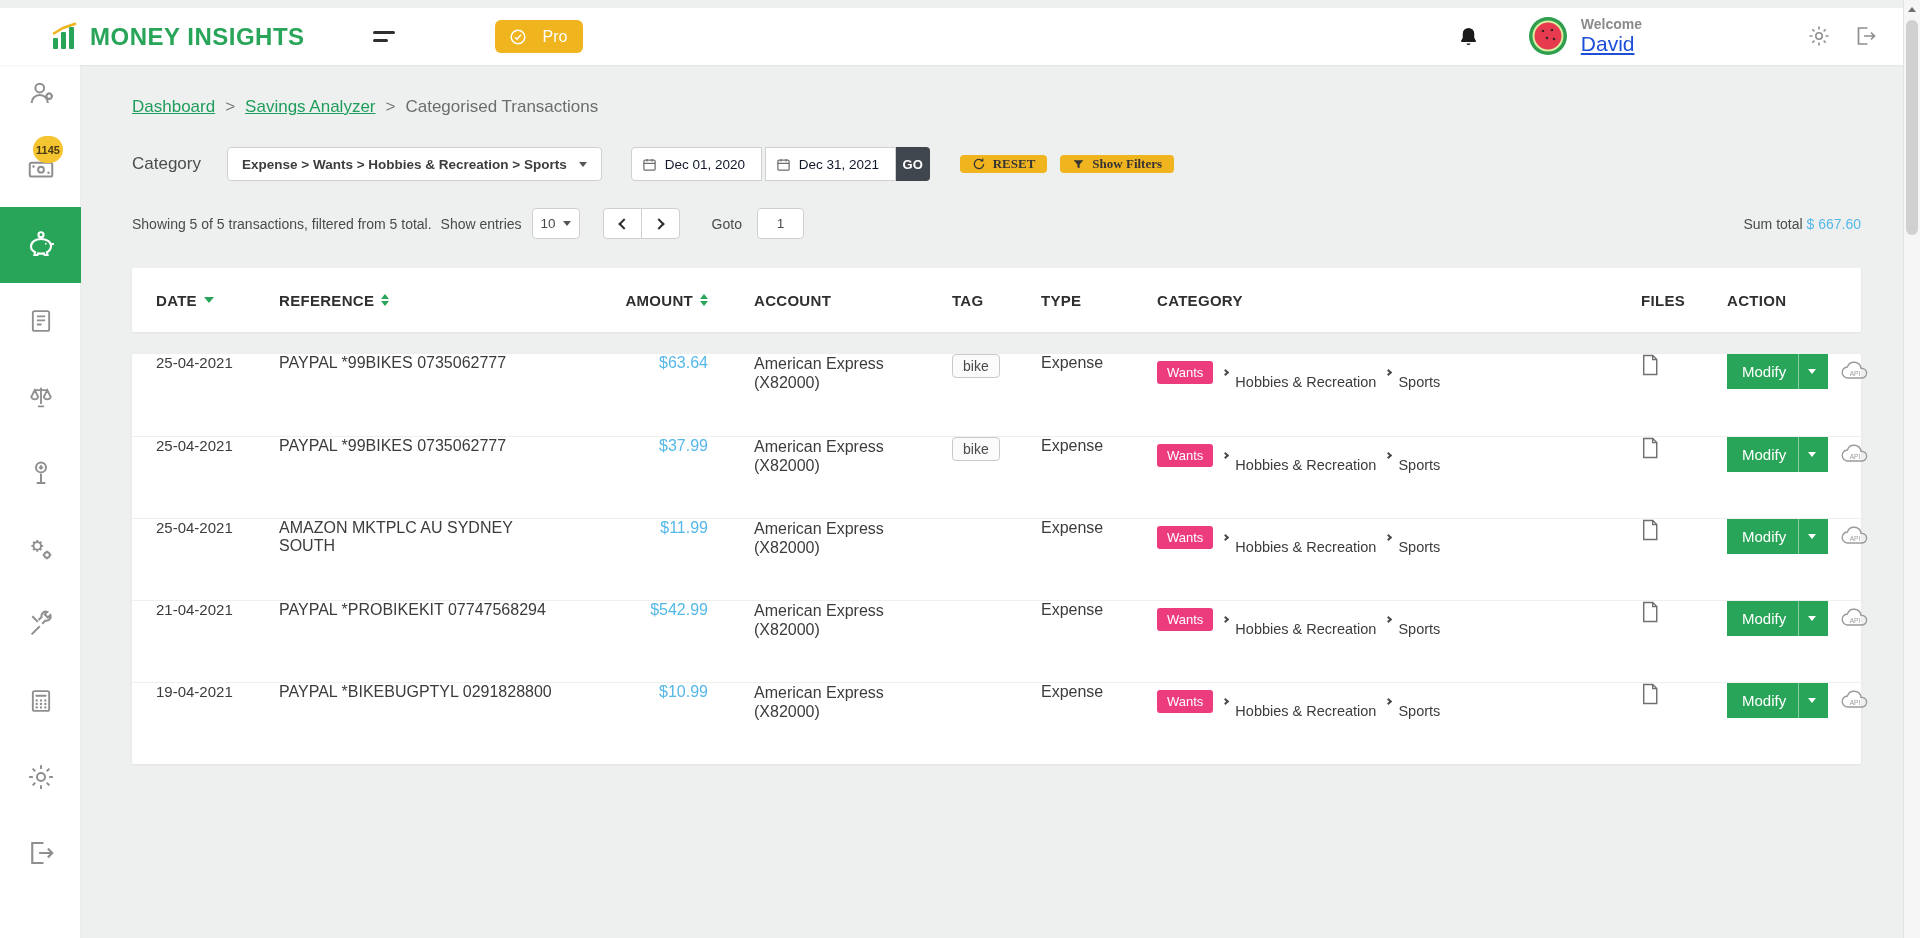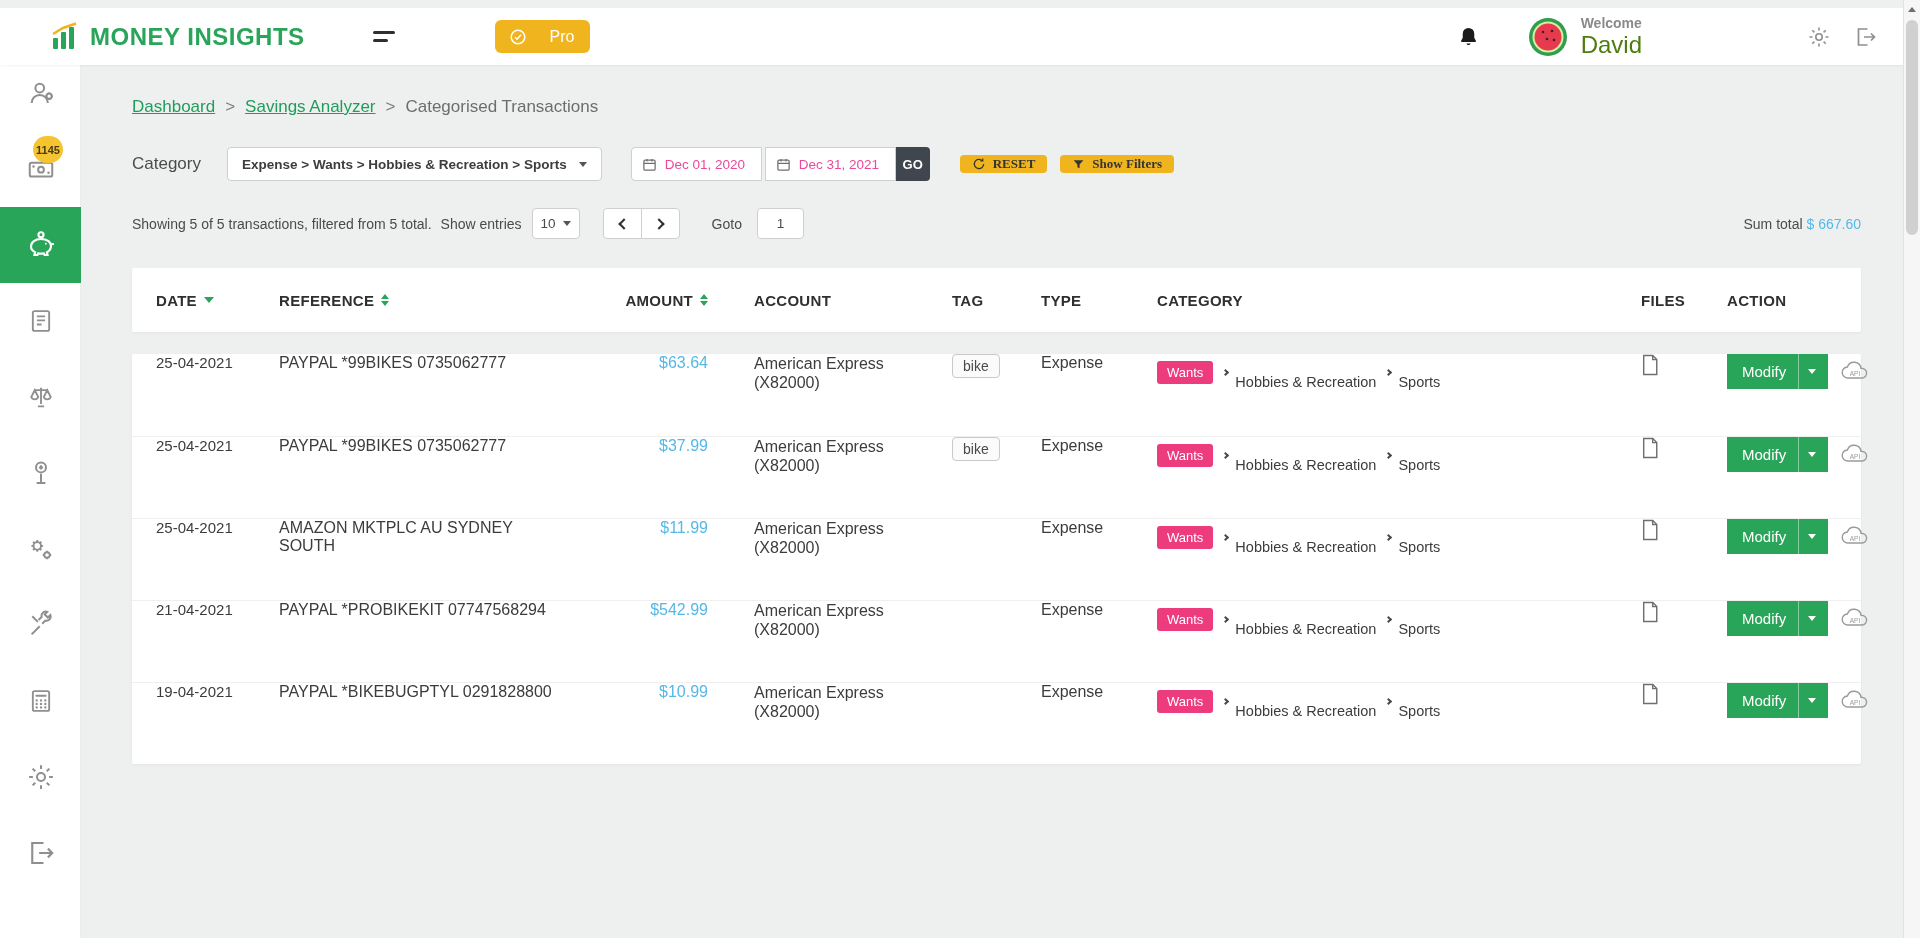--- a/index.html
+++ b/index.html
@@ -28,29 +28,29 @@
     display:flex;align-items:center;z-index:6;box-shadow:0 1px 2px rgba(0,0,0,.05);
   }
   .brand{display:flex;align-items:center;gap:10px;margin-left:50px;}
   .brand-text{font-size:24px;font-weight:bold;color:var(--green);letter-spacing:.5px;white-space:nowrap;}
   .menu-toggle{margin-left:68px;cursor:pointer;display:flex;flex-direction:column;gap:5px;}
   .menu-toggle span{height:3px;background:#2f2f2f;border-radius:2px;}
   .menu-toggle .b1{width:22px;}
   .menu-toggle .b2{width:15px;}
   .pro-btn{
     margin-left:100px;height:33px;background:var(--yellow);border:none;border-radius:6px;
-    color:#fff;font-size:16px;display:flex;align-items:center;gap:24px;padding:0 15px;cursor:pointer;
+    color:#fff;font-size:16px;display:flex;align-items:center;gap:17px;padding:0 15px;cursor:pointer;
     font-family:inherit;
   }
   .hdr-right{margin-left:auto;margin-right:42px;display:flex;align-items:center;}
   .bell-wrap{cursor:pointer;}
   .avatar{margin-left:48px;width:40px;height:40px;border-radius:50%;overflow:hidden;cursor:pointer;flex:none;}
   .welcome{margin-left:13px;line-height:1.15;}
   .welcome-label{font-size:14px;color:#8a8a8a;font-weight:bold;}
-  .welcome-name{font-size:24px;color:#4d7c0f;}
+  .welcome-name{font-size:21px;color:#1d4ed8;text-decoration:underline;}
   .hdr-gear{margin-left:165px;color:#8f8f8f;cursor:pointer;}
   .hdr-logout{margin-left:22px;color:#8f8f8f;cursor:pointer;}
 
   
   .sidebar{
     position:absolute;top:55px;left:0;bottom:0;width:81px;background:#fff;
     border-right:1px solid #ececec;z-index:5;
   }
   .side-item{
     width:81px;height:76px;display:flex;align-items:center;justify-content:center;
@@ -77,21 +77,21 @@
   .dd{
     height:34px;background:#fff;border:1px solid var(--border);border-radius:4px;
     display:flex;align-items:center;gap:12px;padding:0 14px;font-size:13.5px;font-weight:bold;
     color:#3d3d3d;cursor:pointer;white-space:nowrap;
   }
   .dd-account{margin-left:29px;}
   .caret-down{width:0;height:0;border-left:4.5px solid transparent;border-right:4.5px solid transparent;border-top:5.5px solid #555;flex:none;}
   .date-group{margin-left:29px;display:flex;align-items:center;}
   .date-input{
     height:34px;width:131px;background:#fff;border:1px solid var(--border);
-    display:flex;align-items:center;gap:8px;padding:0 10px;font-size:13.5px;color:#ec4899;cursor:pointer;
+    display:flex;align-items:center;gap:8px;padding:0 10px;font-size:13.5px;color:#0f172a;cursor:pointer;
   }
   .date-from{border-radius:4px 0 0 4px;}
   .date-to{margin-left:3px;}
   .go-btn{
     height:34px;width:34px;background:#40464d;color:#fff;border:none;border-radius:0 4px 4px 0;
     font-size:13px;font-weight:bold;cursor:pointer;font-family:inherit;
   }
   .yellow-btn{
     height:18px;background:var(--yellow);border:none;border-radius:4px;color:#343434;
     font-size:13px;font-weight:bold;display:flex;align-items:center;gap:7px;padding:0 12px;

